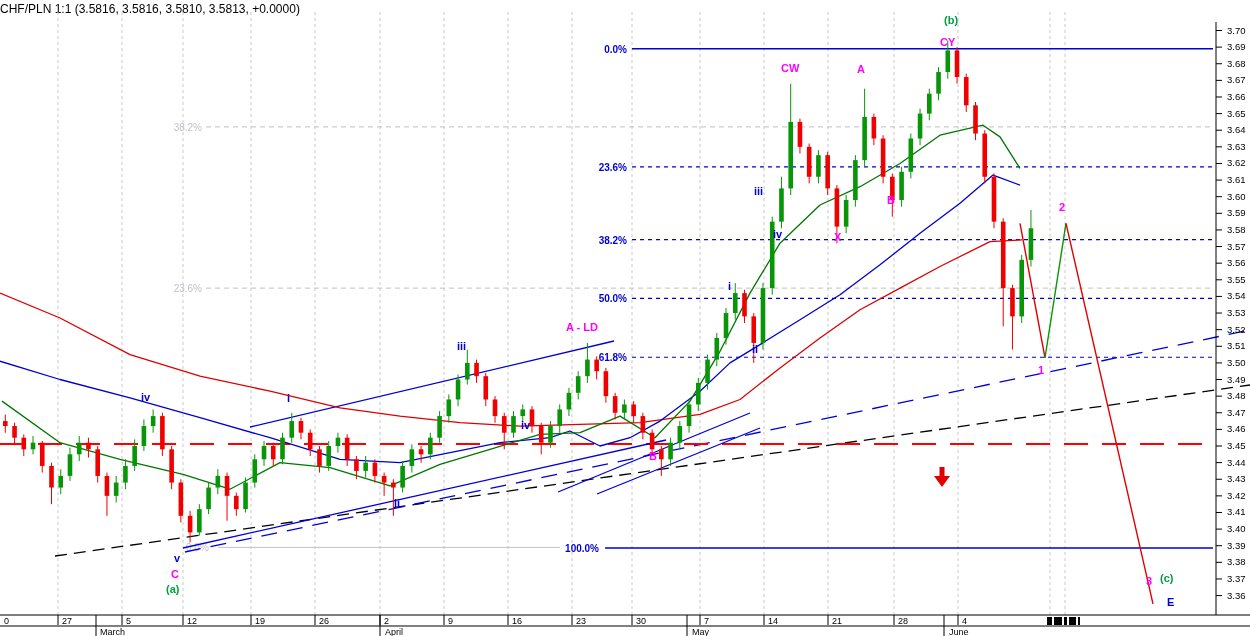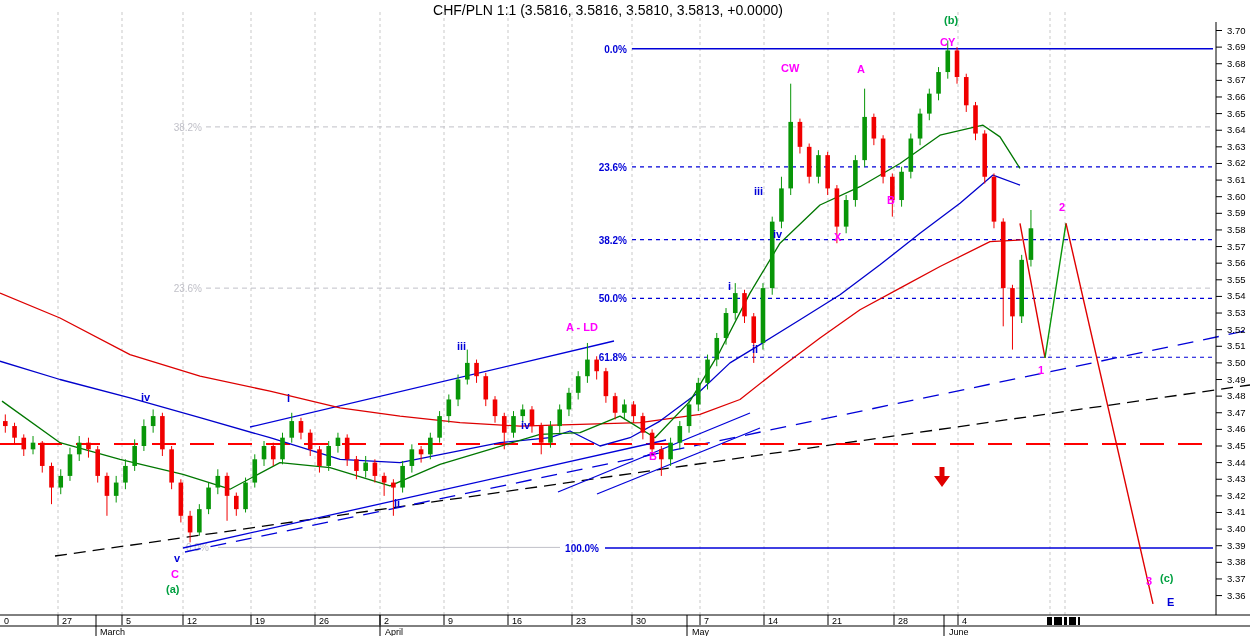--- a/index.html
+++ b/index.html
@@ -1,17 +1,17 @@
 <!DOCTYPE html>
 <html><head>
 <meta charset="utf-8">
 <style>
   html,body{margin:0;padding:0;background:#fff;}
   body{width:1250px;height:636px;position:relative;font-family:"Liberation Sans",sans-serif;overflow:hidden;}
-  #title{position:absolute;top:2px;left:0;width:1216px;text-align:center;font-size:14px;color:#000;}
+  #title{position:absolute;top:2px;left:0;width:1216px;text-align:left;font-size:12px;color:#000;}
   #chart{position:absolute;top:0;left:0;}
 </style>
 </head>
 <body>
 
 <div id="title">CHF/PLN 1:1 (3.5816, 3.5816, 3.5810, 3.5813, +0.0000)</div>
 <svg id="chart" width="1250" height="636" xmlns="http://www.w3.org/2000/svg">
     <g>
       <line x1="58" y1="12" x2="58" y2="615" stroke="#c9c9c9" stroke-width="1" stroke-dasharray="3,3"></line>
       <line x1="122" y1="12" x2="122" y2="615" stroke="#c9c9c9" stroke-width="1" stroke-dasharray="3,3"></line>

